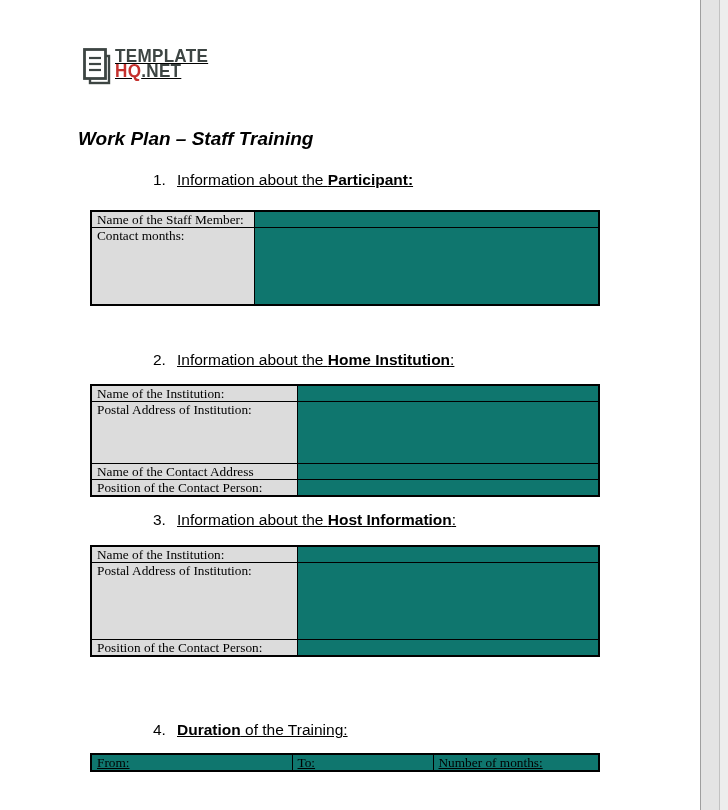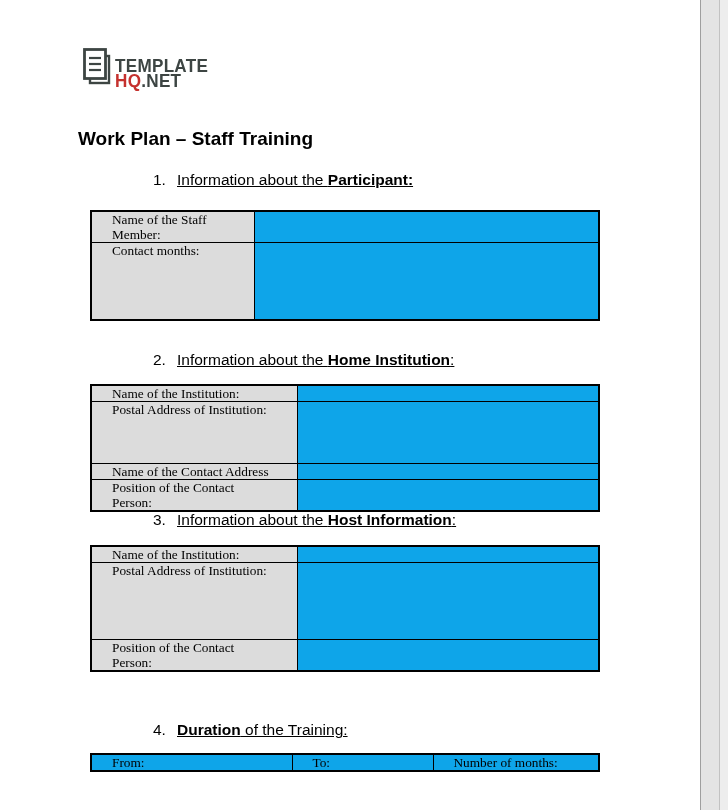--- a/index.html
+++ b/index.html
@@ -4,48 +4,48 @@
 <style>
   html,body{margin:0;padding:0;background:#fff;}
   .page{
     position:relative;width:728px;height:810px;background:#ffffff;
     font-family:"Liberation Sans",sans-serif;color:#000;overflow:hidden;
   }
 
   
   .logo{position:absolute;left:82px;top:47px;display:flex;align-items:flex-start;}
   .logo-icon{width:30px;height:40px;display:block;}
-  .logo-text{margin-left:3px;margin-top:12px;}
+  .logo-text{margin-left:3px;margin-top:2px;text-decoration:underline;}
   .logo-line1,.logo-line2{
     font-weight:bold;font-size:18px;line-height:15px;letter-spacing:.3px;
     color:var(--logo-dark,#3d4543);transform:scaleX(.95);transform-origin:left;
     white-space:nowrap;
   }
   .logo-red{color:var(--logo-red,#c5312e);}
 
   
-  .title{position:absolute;left:78px;top:128px;font-size:19px;font-weight:bold;line-height:22px;}
+  .title{position:absolute;left:78px;top:128px;font-size:19px;font-weight:bold;line-height:22px;font-style:italic;}
   .heading{position:absolute;left:153px;font-size:15.5px;line-height:18px;white-space:nowrap;text-decoration:underline;}
   .hnum{display:inline-block;width:24px;}
   .heading b{font-weight:bold;}
 
   
   .doc-table{
     position:absolute;left:90px;width:510px;
     border-collapse:collapse;table-layout:fixed;
     border:2px solid var(--table-border,#000);
     font-family:"Liberation Serif",serif;font-size:13.3px;
   }
   .doc-table td{
     border:1px solid var(--table-border,#000);
-    vertical-align:top;padding:0 20px;line-height:15px;
+    vertical-align:top;padding:0 5px;line-height:15px;
     overflow:hidden;
   }
   .lbl{background:var(--label-cell-bg,#dcdcdc);}
-  .val{background:#0ea5e9;}
+  .val{background:#0f766e;text-decoration:underline;}
 
   
   .gutter{
     position:absolute;left:700px;top:0;width:28px;height:810px;
     background:var(--gutter-bg,#e4e4e4);border-left:1px solid #9f9f9f;box-sizing:border-box;
   }
   .gutter-divider{position:absolute;left:18px;top:0;width:1px;height:810px;background:#c2c2c2;}
   .gutter-edge{position:absolute;left:19px;top:0;width:9px;height:810px;background:#ededed;}
 </style>
 </head>

